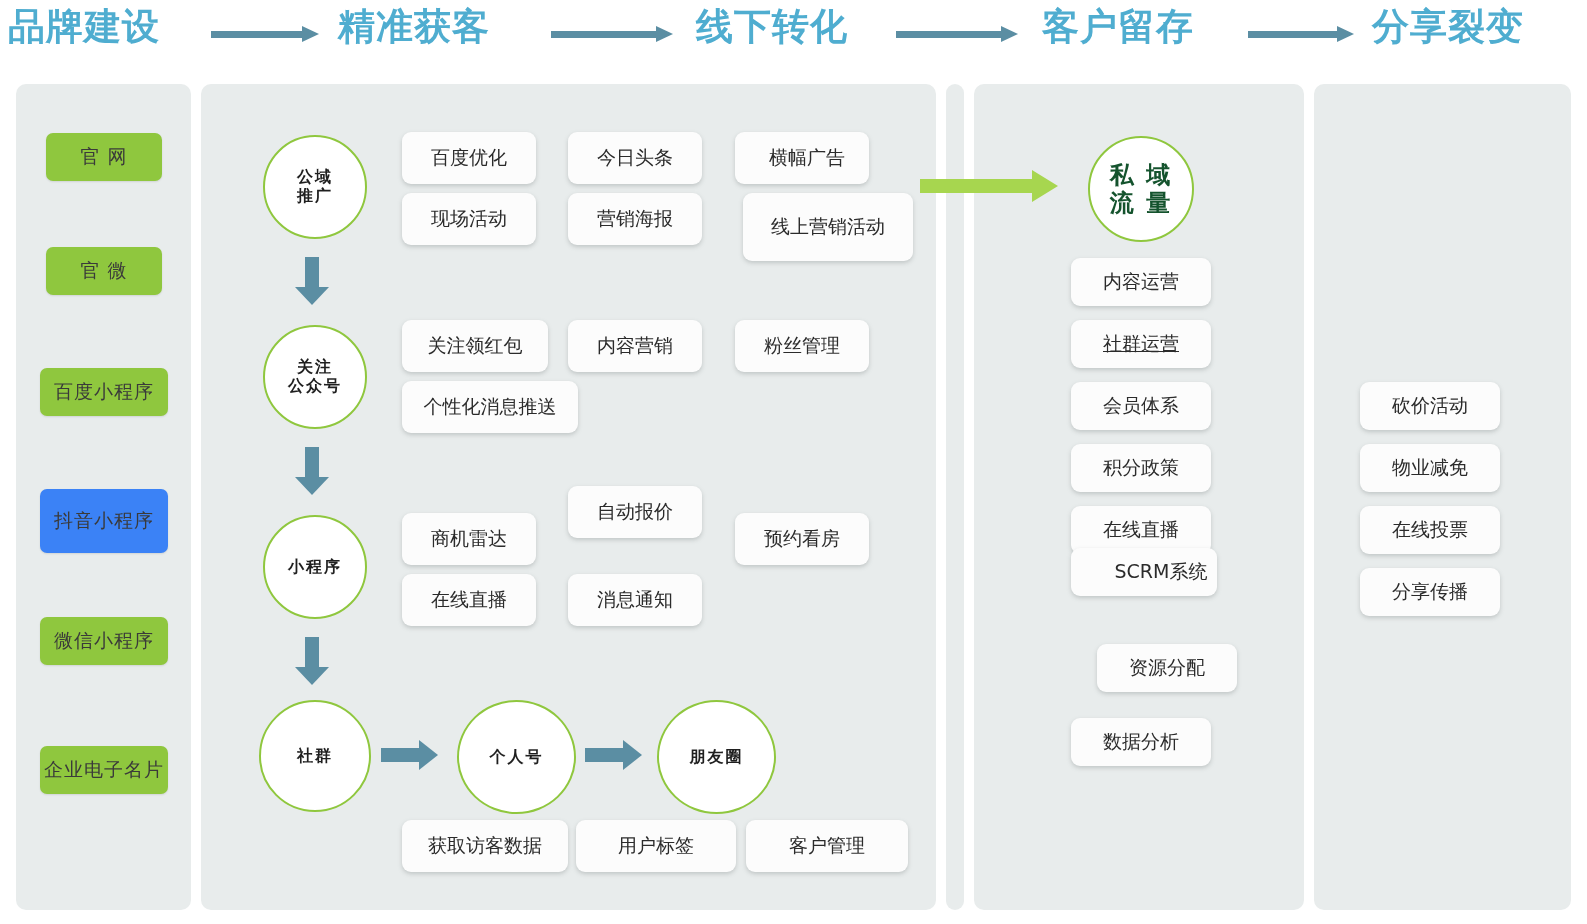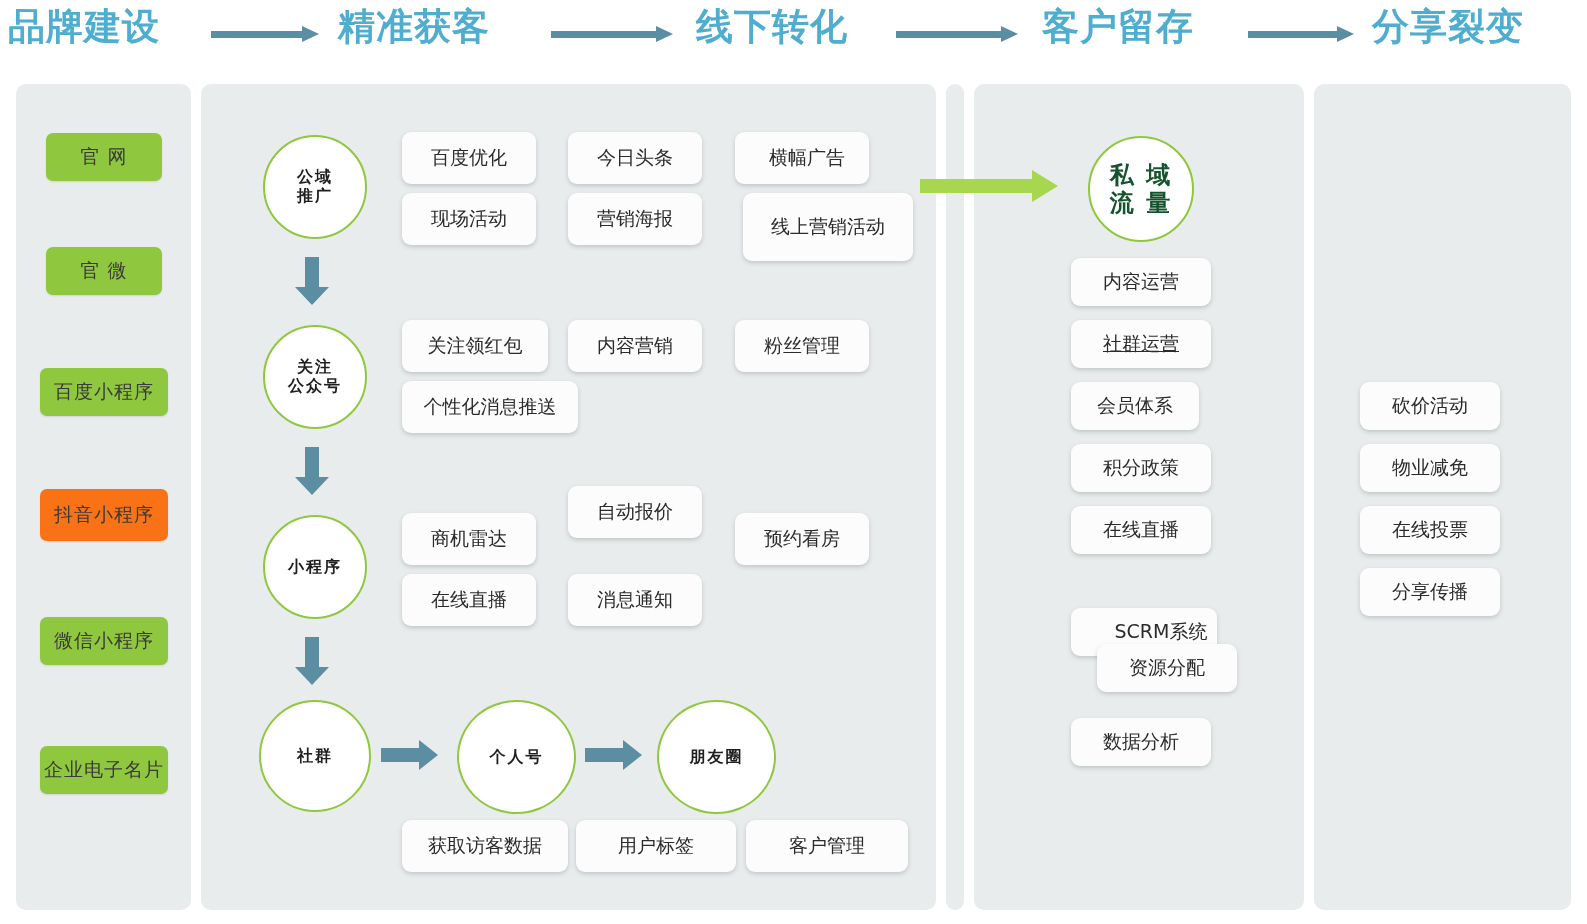--- a/index.html
+++ b/index.html
@@ -233,21 +233,21 @@
       </div>
       <div class="green-arrow" style="left: 920px; top: 170px; width: 138px;">
         <div class="shaft" style="width: 112px; background: rgb(167, 214, 79);"></div>
         <div class="head" style="left: 112px; border-left-color: rgb(167, 214, 79);"></div>
       </div>
     </div>
   <div id="layer-nodes">
       <div class="green-chip" style="left: 46px; top: 133px; width: 116px; height: 48px; background: rgb(143, 199, 62);">官 网</div>
       <div class="green-chip" style="left: 46px; top: 247px; width: 116px; height: 48px; background: rgb(143, 199, 62);">官 微</div>
       <div class="green-chip" style="left: 40px; top: 360px; width: 128px; height: 48px; background: rgb(143, 199, 62); margin-top: 8px;">百度小程序</div>
-      <div class="green-chip" style="left: 40px; top: 489px; width: 128px; height: 52px; background: #f97316;">抖音小程序</div>
+      <div class="green-chip" style="left: 40px; top: 489px; width: 128px; height: 64px; background: #3b82f6;">抖音小程序</div>
       <div class="green-chip" style="left: 40px; top: 617px; width: 128px; height: 48px; background: rgb(143, 199, 62);">微信小程序</div>
       <div class="green-chip" style="left: 40px; top: 746px; width: 128px; height: 48px; background: rgb(143, 199, 62);">企业电子名片</div>
       <div class="circle" style="left: 263px; top: 135px; width: 100px; height: 100px;">公域<br>推广</div>
       <div class="circle" style="left: 263px; top: 325px; width: 100px; height: 100px;">关注<br>公众号</div>
       <div class="circle" style="left: 263px; top: 515px; width: 100px; height: 100px;">小程序</div>
       <div class="circle" style="left: 259px; top: 700px; width: 108px; height: 108px;">社群</div>
       <div class="circle" style="left: 457px; top: 700px; width: 115px; height: 110px;">个人号</div>
       <div class="circle" style="left: 657px; top: 700px; width: 115px; height: 110px;">朋友圈</div>
       <div class="pill" style="left: 402px; top: 132px; width: 134px; height: 52px;">百度优化</div>
       <div class="pill" style="left: 568px; top: 132px; width: 134px; height: 52px;">今日头条</div>
@@ -263,24 +263,24 @@
       <div class="pill" style="left: 568px; top: 486px; width: 134px; height: 52px;">自动报价</div>
       <div class="pill" style="left: 735px; top: 513px; width: 134px; height: 52px;">预约看房</div>
       <div class="pill" style="left: 402px; top: 574px; width: 134px; height: 52px;">在线直播</div>
       <div class="pill" style="left: 568px; top: 574px; width: 134px; height: 52px;">消息通知</div>
       <div class="pill" style="left: 402px; top: 820px; width: 166px; height: 52px;">获取访客数据</div>
       <div class="pill" style="left: 576px; top: 820px; width: 160px; height: 52px;">用户标签</div>
       <div class="pill" style="left: 746px; top: 820px; width: 162px; height: 52px;">客户管理</div>
       <div class="circle green-text" style="left: 1088px; top: 136px; width: 102px; height: 102px;">私 域<br>流 量</div>
       <div class="pill" style="left: 1071px; top: 258px; width: 140px; height: 48px;">内容运营</div>
       <div class="pill" style="left: 1071px; top: 320px; width: 140px; height: 48px; text-decoration: underline;">社群运营</div>
-      <div class="pill" style="left: 1071px; top: 382px; width: 128px; height: 48px;">会员体系</div>
+      <div class="pill" style="left: 1071px; top: 382px; width: 140px; height: 48px;">会员体系</div>
       <div class="pill" style="left: 1071px; top: 444px; width: 140px; height: 48px;">积分政策</div>
       <div class="pill" style="left: 1071px; top: 506px; width: 140px; height: 48px;">在线直播</div>
-      <div class="pill" style="left: 1071px; top: 608px; width: 146px; height: 48px; padding-left: 44px;">SCRM系统</div>
+      <div class="pill" style="left: 1071px; top: 548px; width: 146px; height: 48px; padding-left: 44px;">SCRM系统</div>
       <div class="pill" style="left: 1097px; top: 644px; width: 140px; height: 48px;">资源分配</div>
       <div class="pill" style="left: 1071px; top: 718px; width: 140px; height: 48px;">数据分析</div>
       <div class="pill" style="left: 1360px; top: 382px; width: 140px; height: 48px;">砍价活动</div>
       <div class="pill" style="left: 1360px; top: 444px; width: 140px; height: 48px;">物业减免</div>
       <div class="pill" style="left: 1360px; top: 506px; width: 140px; height: 48px;">在线投票</div>
       <div class="pill" style="left: 1360px; top: 568px; width: 140px; height: 48px;">分享传播</div>
     </div>
 </div>
 
 </body></html>

